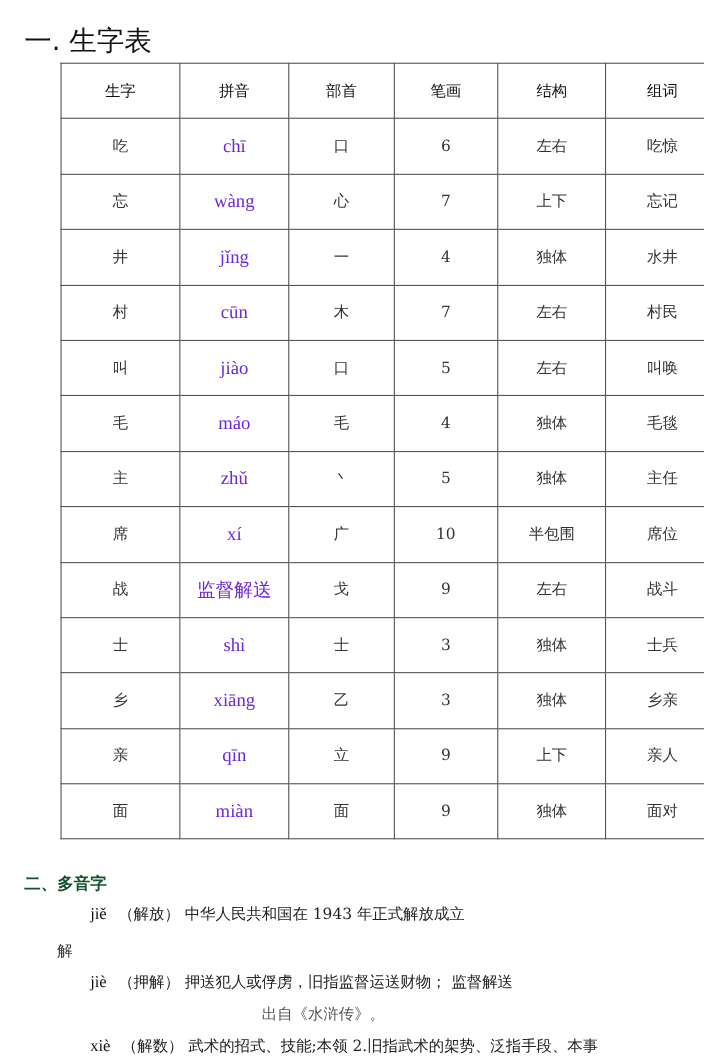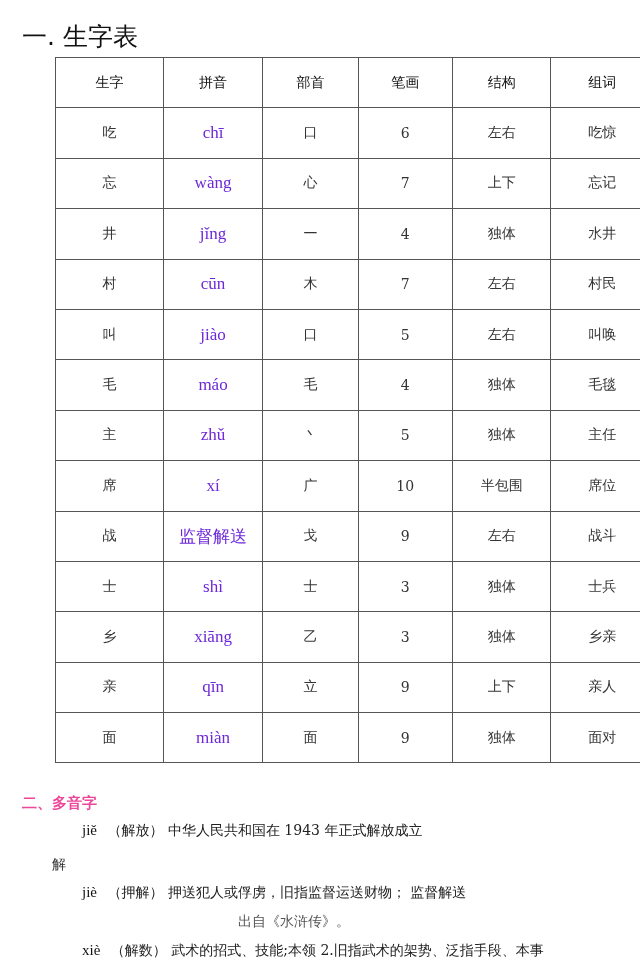--- a/index.html
+++ b/index.html
@@ -32,21 +32,21 @@
   table.chars td.py {
     font-family: Liberation Serif, serif;
     color: #6d28d9; font-size: 17px;
   }
   .c0 { width: 103px; } .c1 { width: 95px; } .c2 { width: 91px; }
   .c3 { width: 90px; } .c4 { width: 94px; } .c5 { width: 98px; }
 
   .h2 {
     position: absolute; left: 22px; top: 794px;
     font-family: "DejaVu Sans", "Liberation Sans", sans-serif;
-    font-size: 15px; font-weight: bold; color: #ec4899;
+    font-size: 15px; font-weight: bold; color: #14532d;
   }
   .line {
     position: absolute; white-space: nowrap;
     font-size: 14px; color: #222;
   }
   .line .py {
     font-family: Liberation Serif, serif;
     font-size: 15px; color: #111; margin-right: 6px;
   }
   .l1 { left: 82px; top: 822px; }

